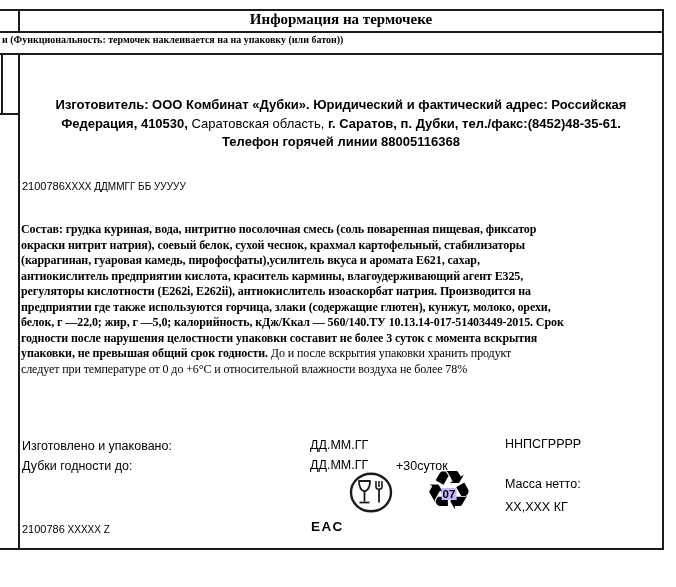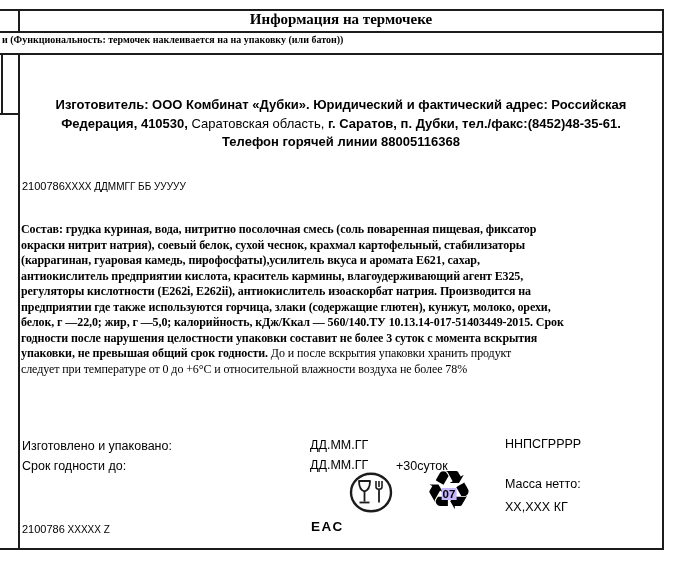--- a/index.html
+++ b/index.html
@@ -73,21 +73,21 @@
       <div class="line"><span class="seg-b">антиокислитель предприятии кислота, краситель кармины, влагоудерживающий агент Е325,</span></div>
       <div class="line"><span class="seg-b">регуляторы кислотности (Е262i, Е262ii), антиокислитель изоаскорбат натрия. Производится на</span></div>
       <div class="line"><span class="seg-b">предприятии где также используются горчица, злаки (содержащие глютен), кунжут, молоко, орехи,</span></div>
       <div class="line"><span class="seg-b">белок, г —22,0; жир, г —5,0; калорийность, кДж/Ккал — 560/140.ТУ 10.13.14-017-51403449-2015. Срок</span></div>
       <div class="line"><span class="seg-b">годности после нарушения целостности упаковки составит не более 3 суток с момента вскрытия</span></div>
       <div class="line"><span class="seg-b">упаковки, не превышая общий срок годности.</span><span class="seg-r"> До и после вскрытия упаковки хранить продукт</span></div>
       <div class="line"><span class="seg-r">следует при температуре от 0 до +6°С и относительной влажности воздуха не более 78%</span></div>
     </div>
 
   <div class="abs meta" style="left:22px;top:439px">Изготовлено и упаковано:</div>
-  <div class="abs meta" style="left:22px;top:459px">Срок годности до:</div>
+  <div class="abs meta" style="left:22px;top:459px">Дубки годности до:</div>
   <div class="abs meta" style="left:310px;top:438px">ДД.ММ.ГГ</div>
   <div class="abs meta" style="left:310px;top:458px">ДД.ММ.ГГ</div>
   <div class="abs meta" style="left:396px;top:459px">+30суток</div>
   <div class="abs meta" style="left:505px;top:437px">ННПСГРРРР</div>
   <div class="abs meta" style="left:505px;top:477px">Масса нетто:</div>
   <div class="abs meta" style="left:505px;top:500px">ХХ,ХХХ КГ</div>
 
   <div class="abs glass-icon-box">
     <svg width="44" height="41" viewBox="0 0 44 41">
       <ellipse cx="22" cy="20.5" rx="20" ry="18.8" fill="none" stroke="#1c1c1c" stroke-width="2.4"></ellipse>

